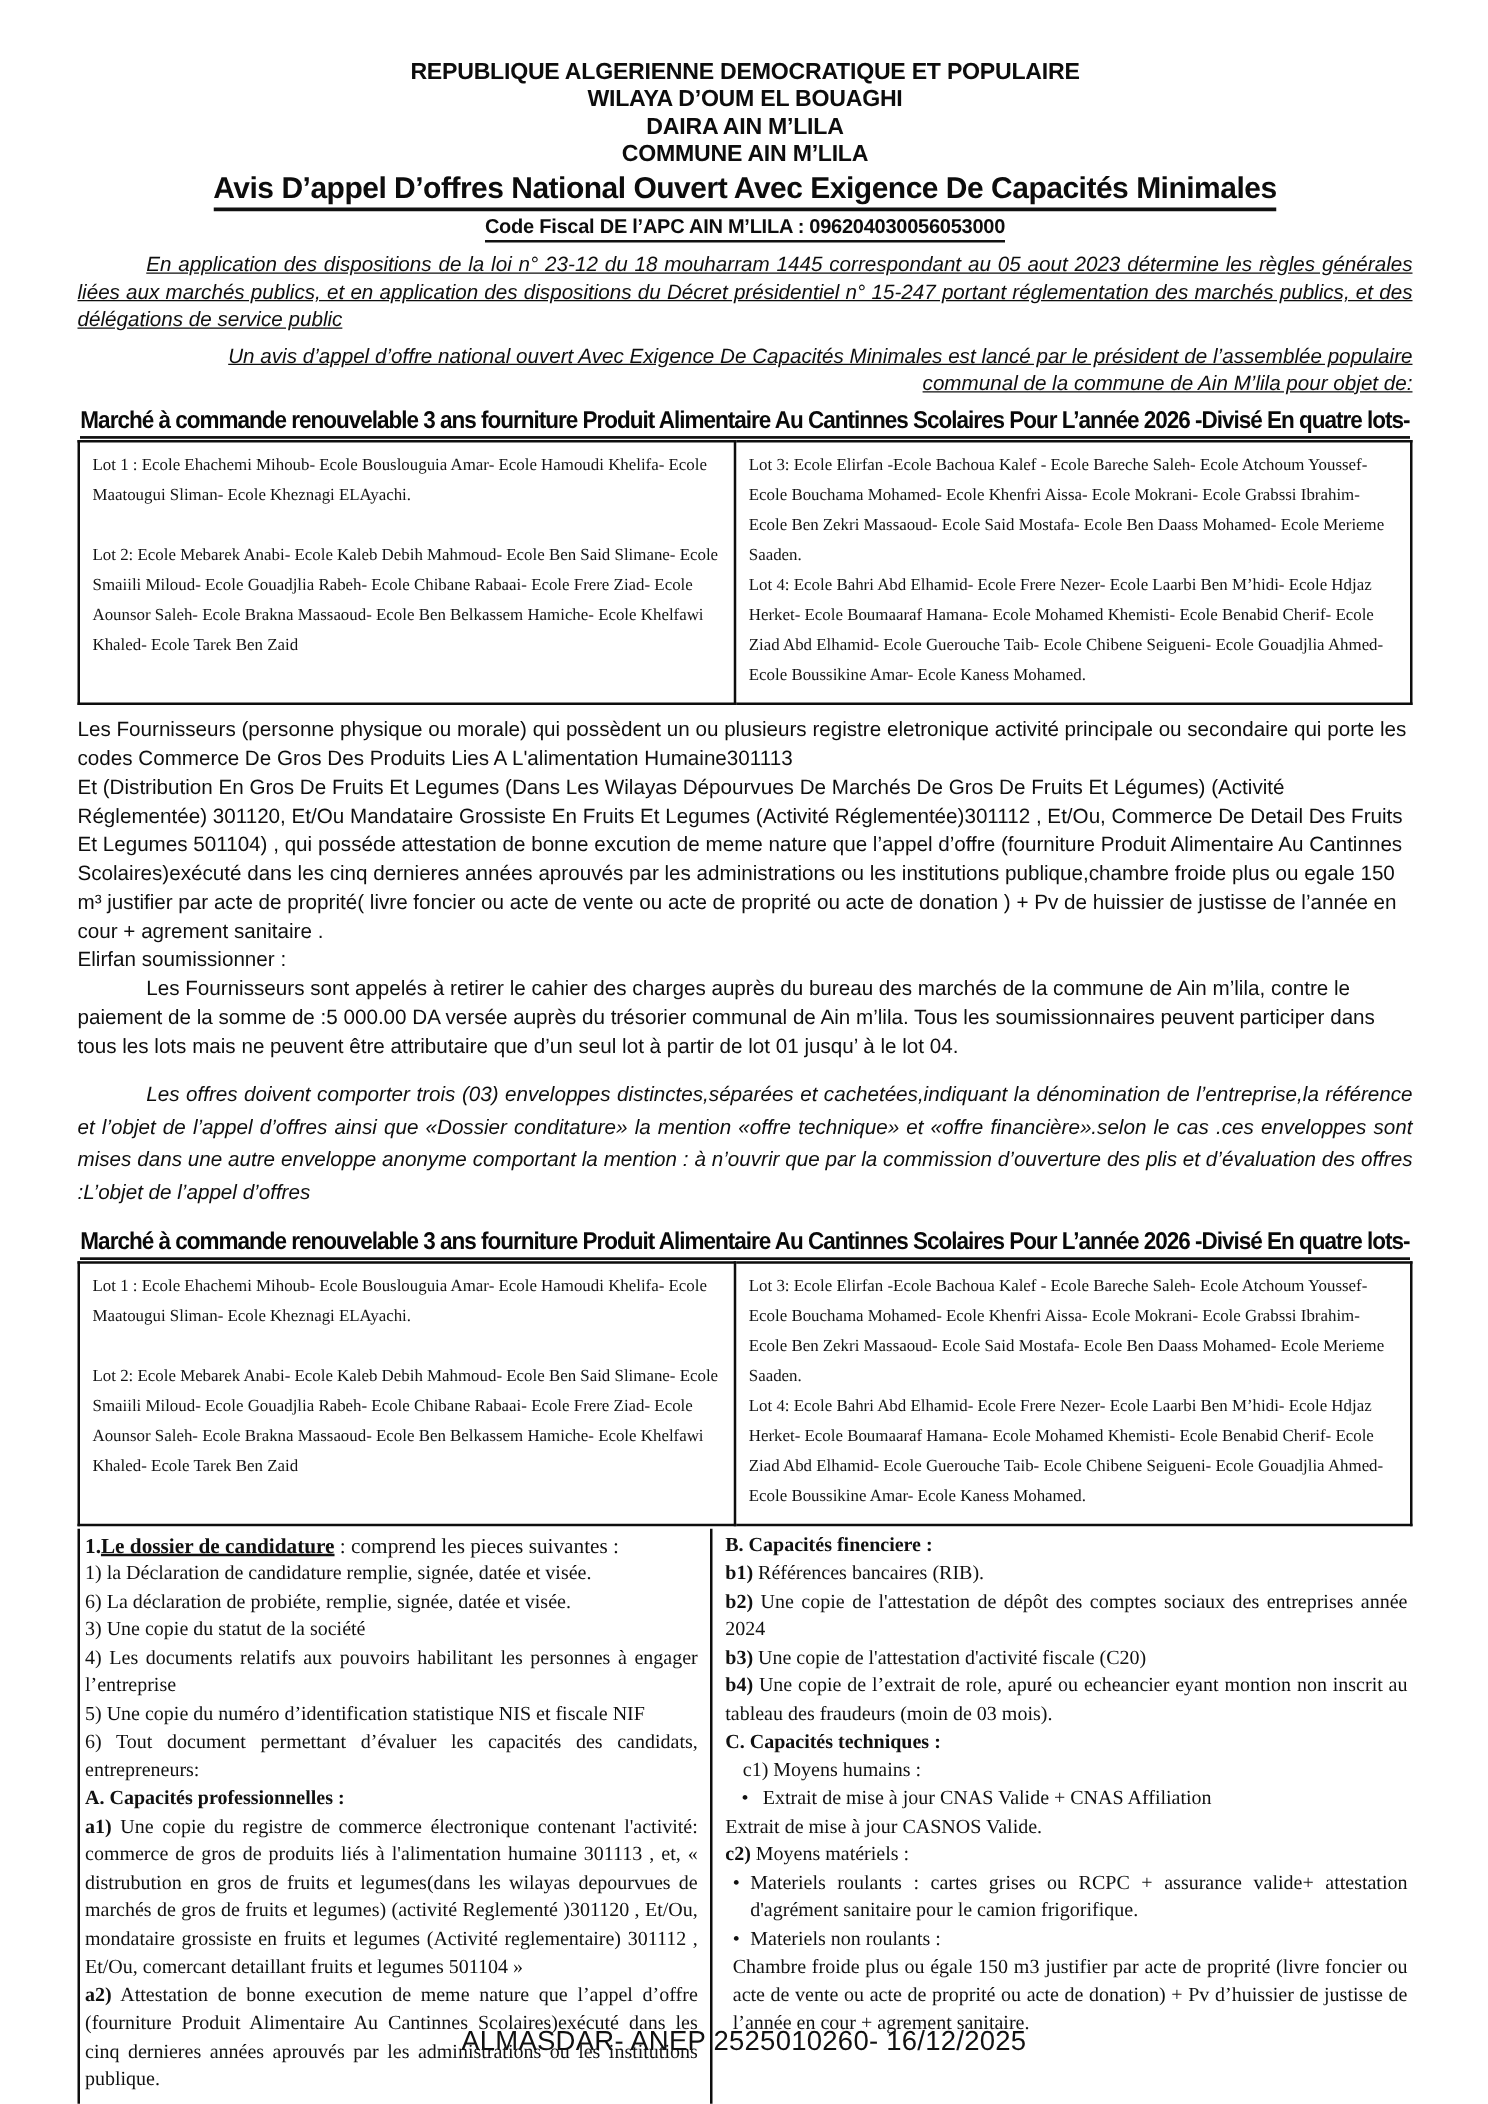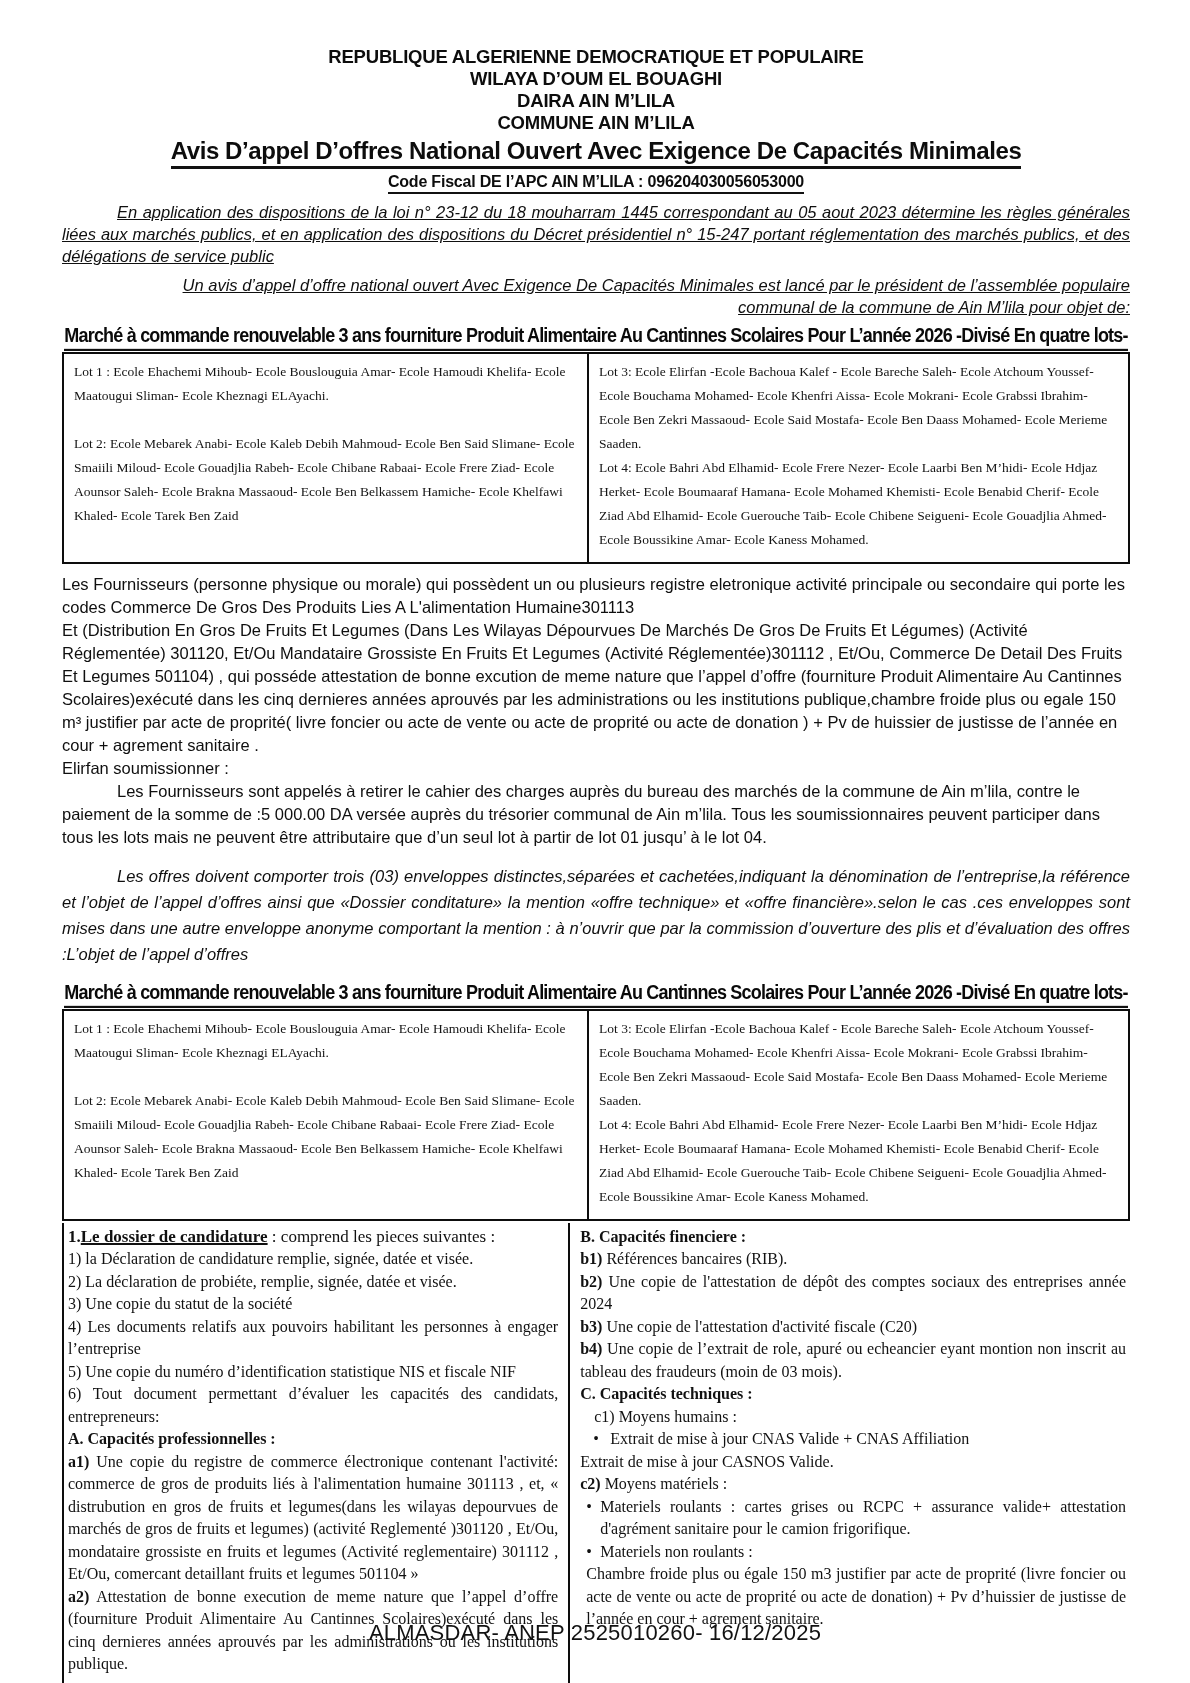--- a/index.html
+++ b/index.html
@@ -147,21 +147,21 @@
       </td>
     </tr>
   </tbody>
     </table>
 
   <div class="bottom">
 
     <div class="col left">
       <p class="h1line"><span class="bold">1.</span><span class="bold uline">Le dossier de candidature</span><span> : comprend les pieces suivantes :</span></p>
       <p>1) la Déclaration de candidature remplie, signée, datée et visée.</p>
-      <p>2) La déclaration de probiéte, remplie, signée, datée et visée.</p>
+      <p>6) La déclaration de probiéte, remplie, signée, datée et visée.</p>
       <p>3) Une copie du statut de la société</p>
       <p class="just">4) Les documents relatifs aux pouvoirs habilitant les personnes à engager l’entreprise</p>
       <p>5) Une copie du numéro d’identification statistique NIS et fiscale NIF</p>
       <p class="just">6) Tout document permettant d’évaluer les capacités des candidats, entrepreneurs:</p>
       <p class="sec-head">A. Capacités professionnelles :</p>
       <p class="just"><span class="bold">a1)</span><span> Une copie du registre de commerce  électronique contenant l'activité: commerce de gros de produits liés à l'alimentation humaine 301113 , et,  « distrubution en gros de fruits et legumes(dans les wilayas depourvues de marchés de gros de fruits et legumes) (activité Reglementé )301120 , Et/Ou, mondataire grossiste en fruits et legumes (Activité reglementaire) 301112 , Et/Ou, comercant detaillant fruits et legumes 501104  »</span></p>
       <p class="just"><span class="bold">a2)</span><span> Attestation de bonne execution de meme nature que l’appel d’offre (fourniture Produit Alimentaire Au Cantinnes Scolaires)exécuté dans les cinq dernieres années aprouvés par les administrations ou les institutions publique.</span></p>
     </div>
 
     <div class="col right">

